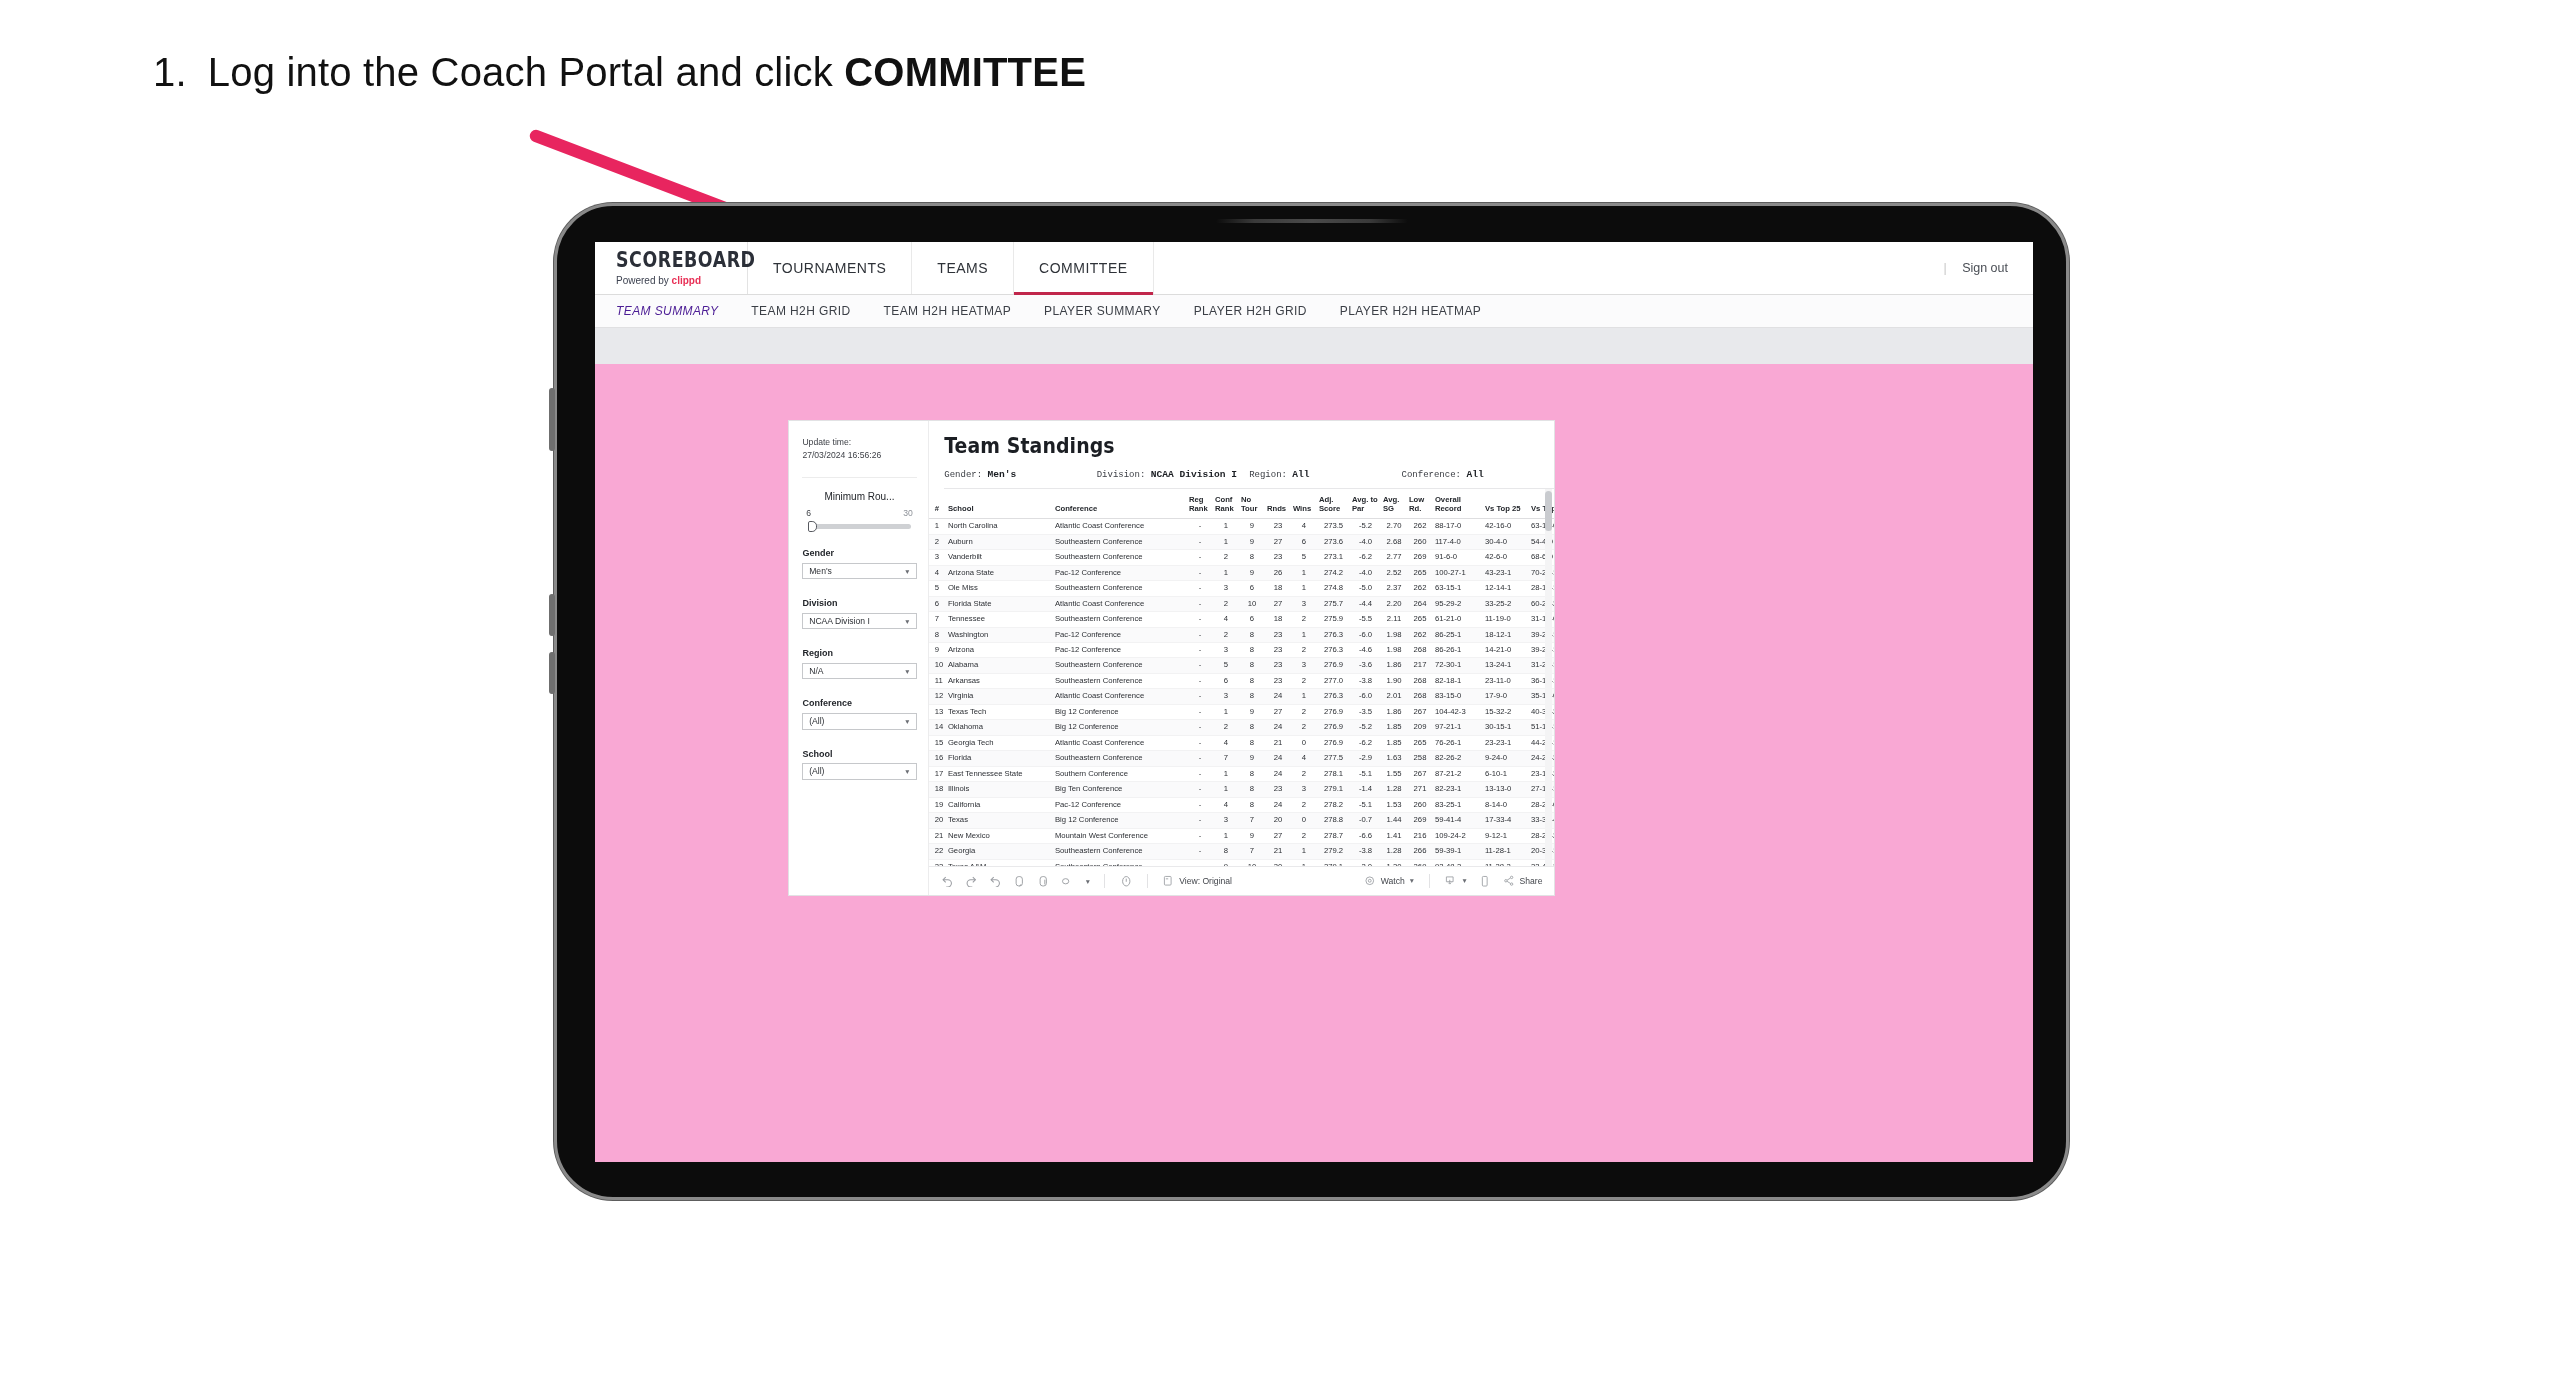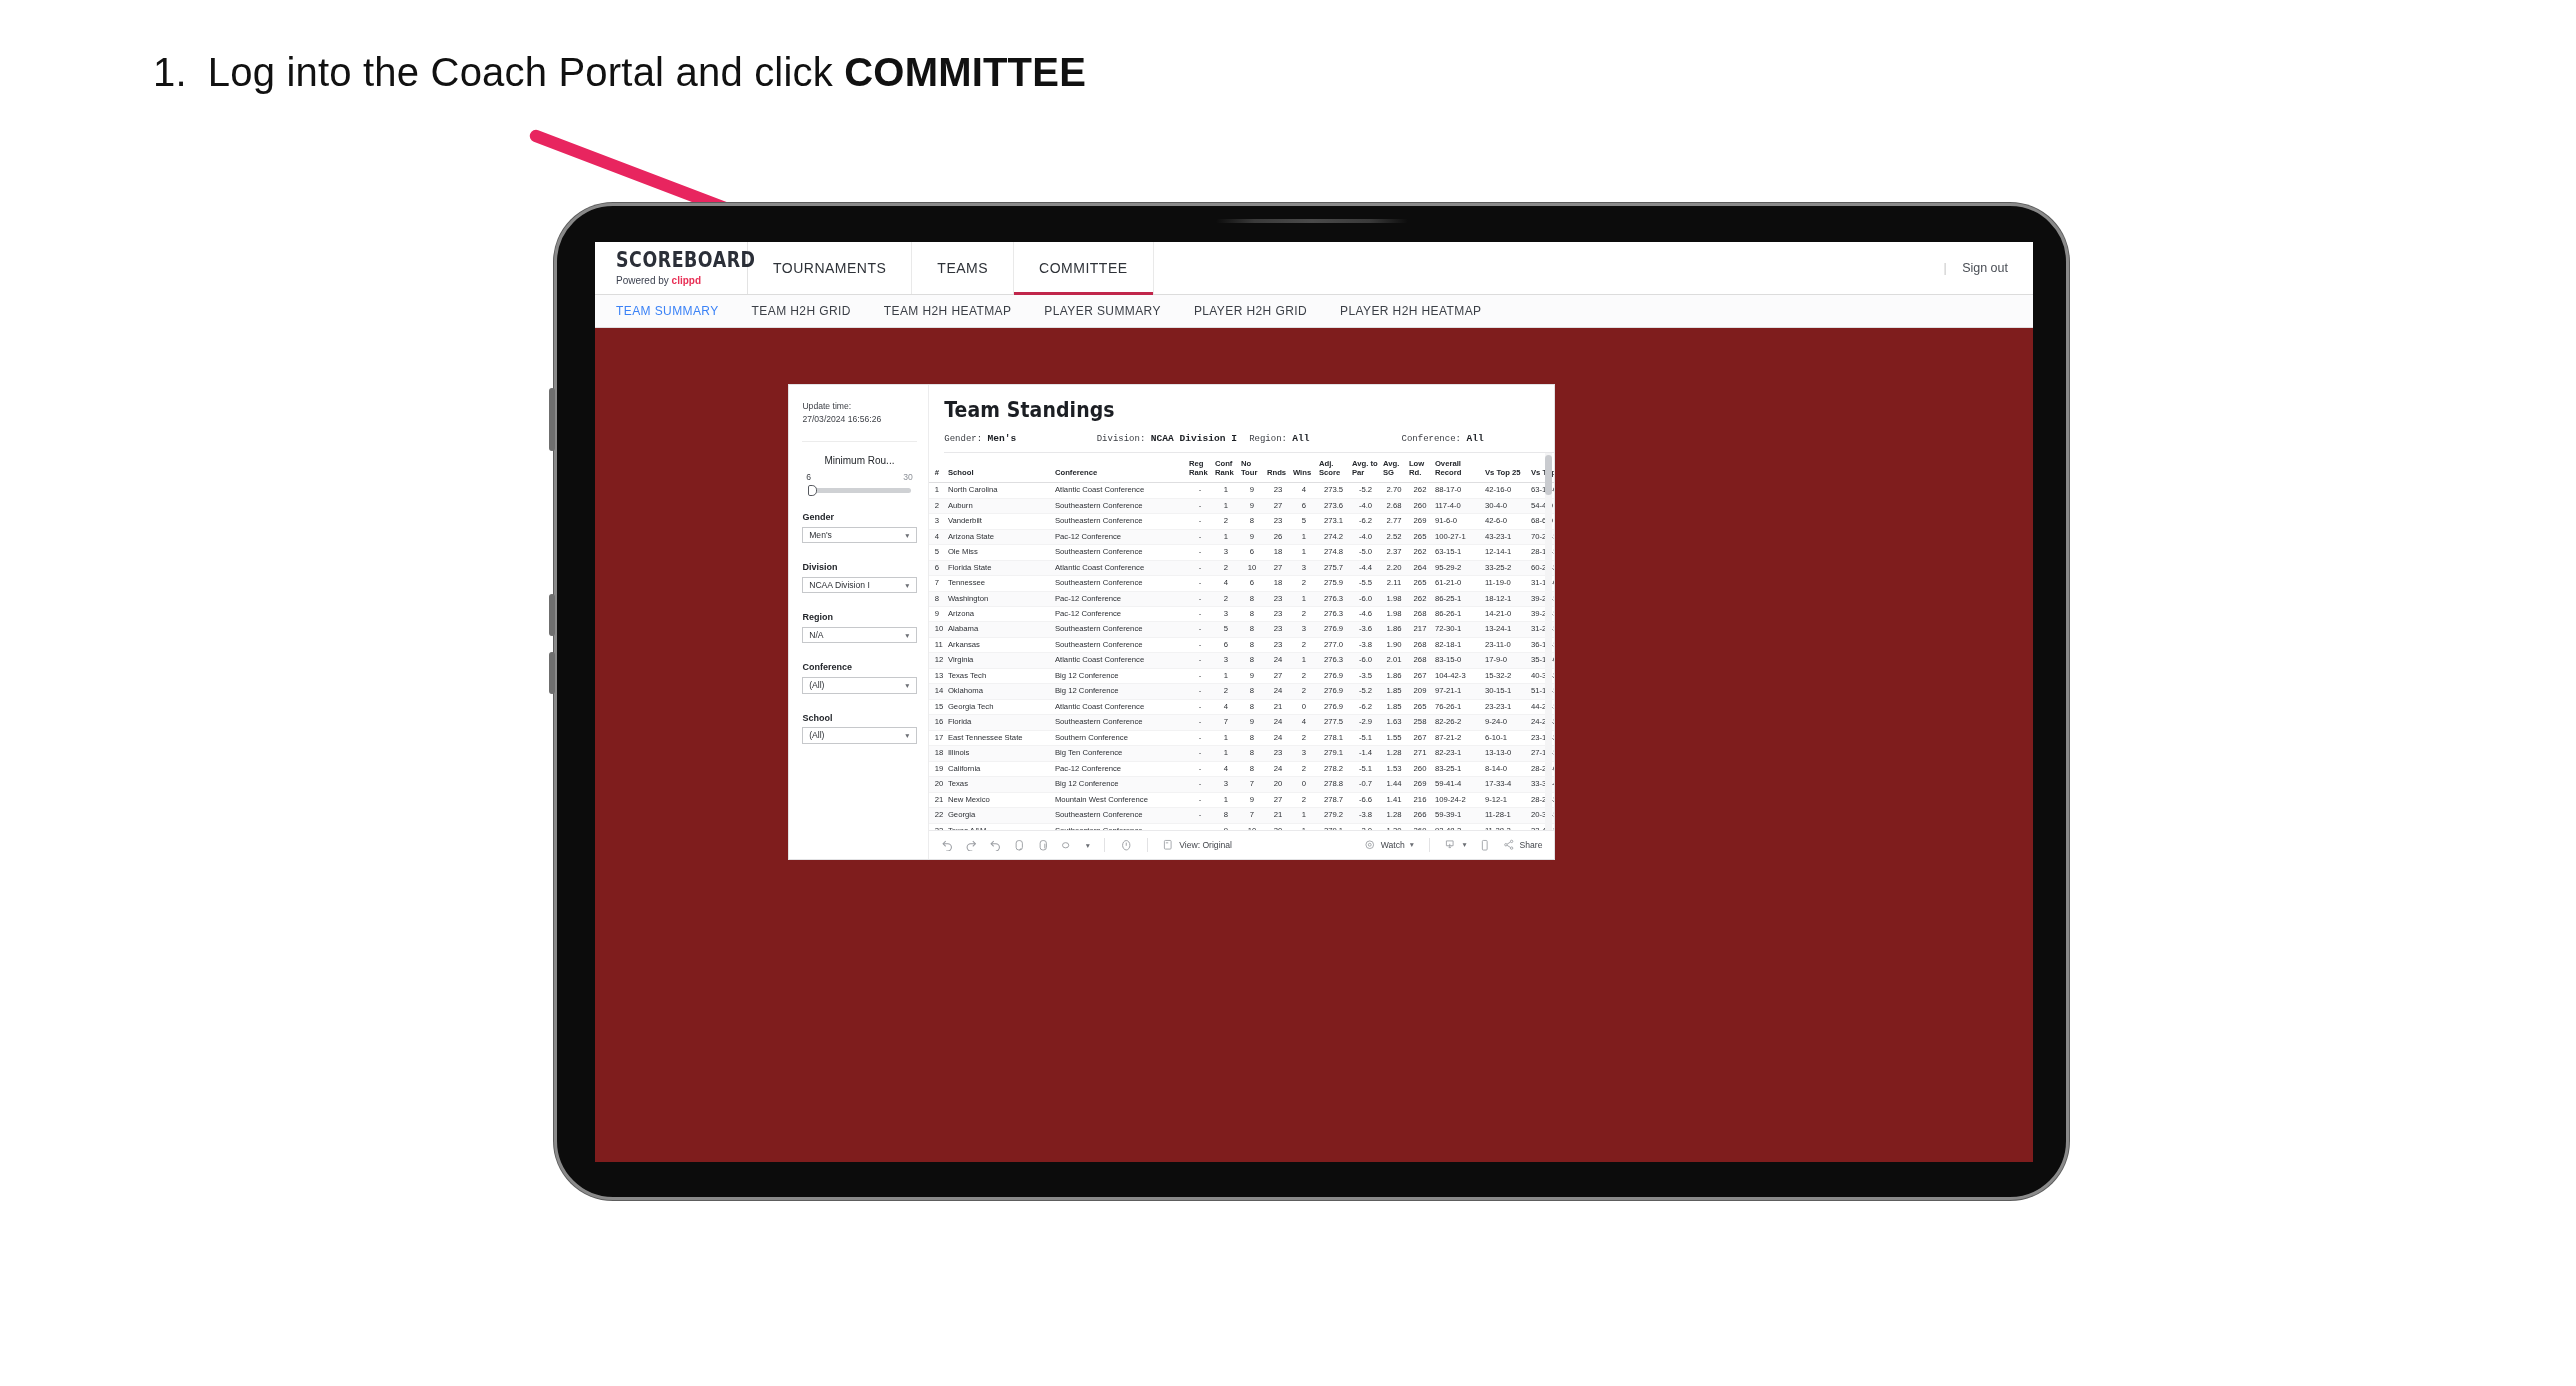--- a/index.html
+++ b/index.html
@@ -89,24 +89,24 @@
   }
   .hdr-div { color:#c9c9c9; }
   .signout { cursor:pointer; }
 
   
   .sub-nav {
     height: 33px; background:#fbfbfc; display:flex; align-items:center;
     padding-left: 21px; gap: 33px; border-bottom:1px solid #e0e0e2;
   }
   .sub-nav-item { font-size:12px; letter-spacing:0.4px; color:#3b3f46; cursor:pointer; }
-  .sub-nav-item.active { color:#3b82f6; }
+  .sub-nav-item.active { color:#4c1d95;font-style:italic; }
 
   
-  .dash { position:relative; height: 835px; background:#7f1d1d; }
+  .dash { position:relative; height: 835px; background:#f9a8d4;margin-top:36px; }
   .viz-card {
     position:absolute; left: 194px; top: 57px;
     width: 765px; height: 474px;
     background:#fff; display:flex; flex-direction:column;
     box-shadow: 0 0 0 1px #e2e2e4;
   }
   .viz-main { flex:1; display:flex; min-height:0; }
 
   
   .filter-rail {

